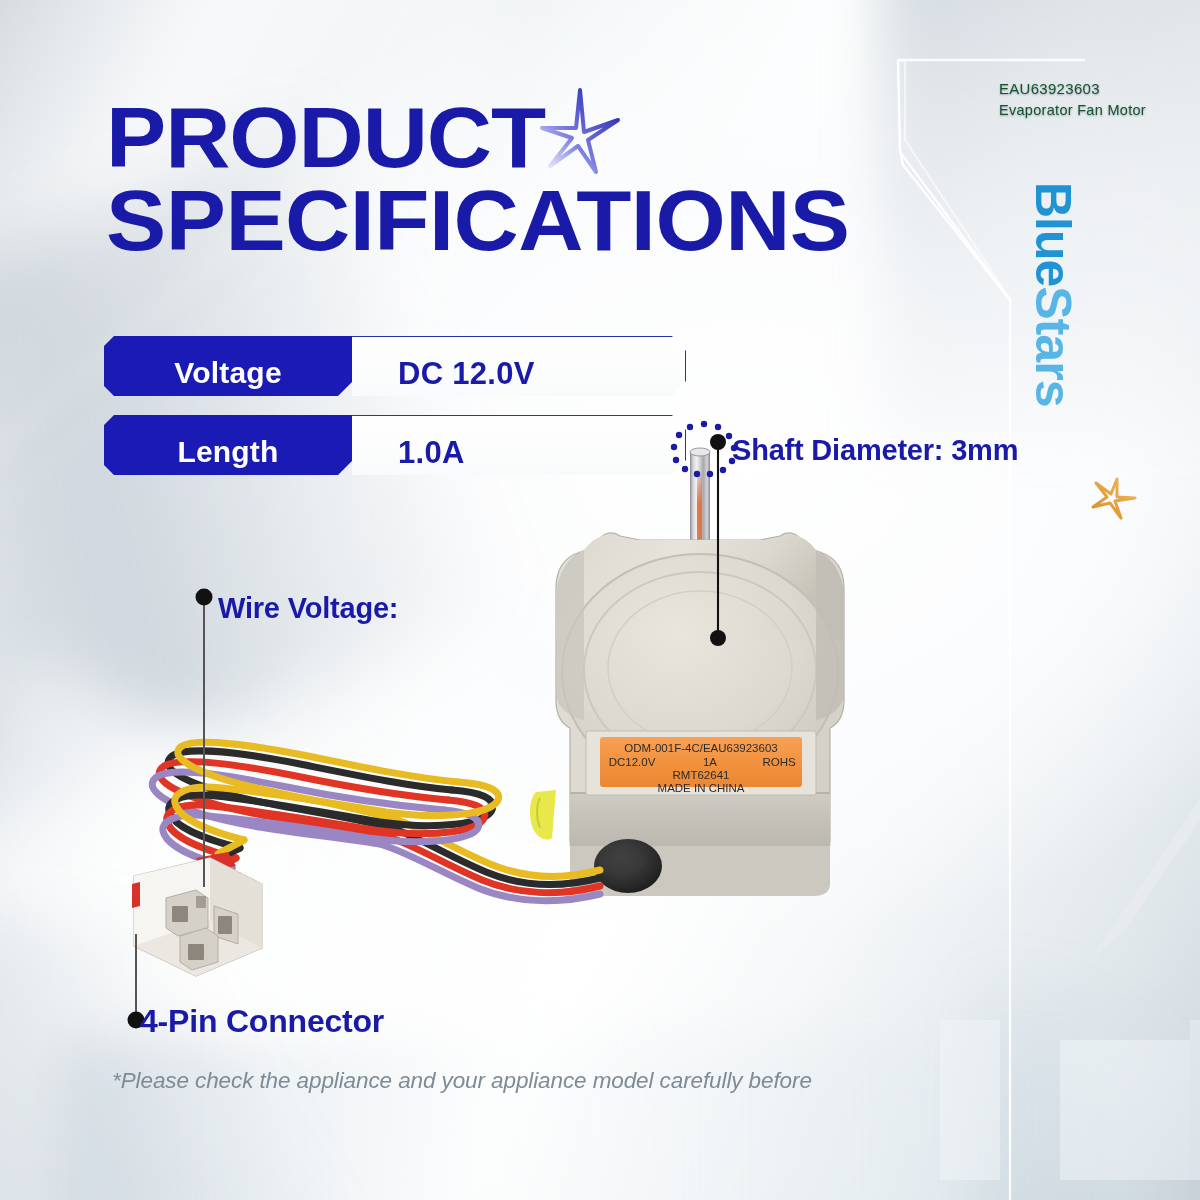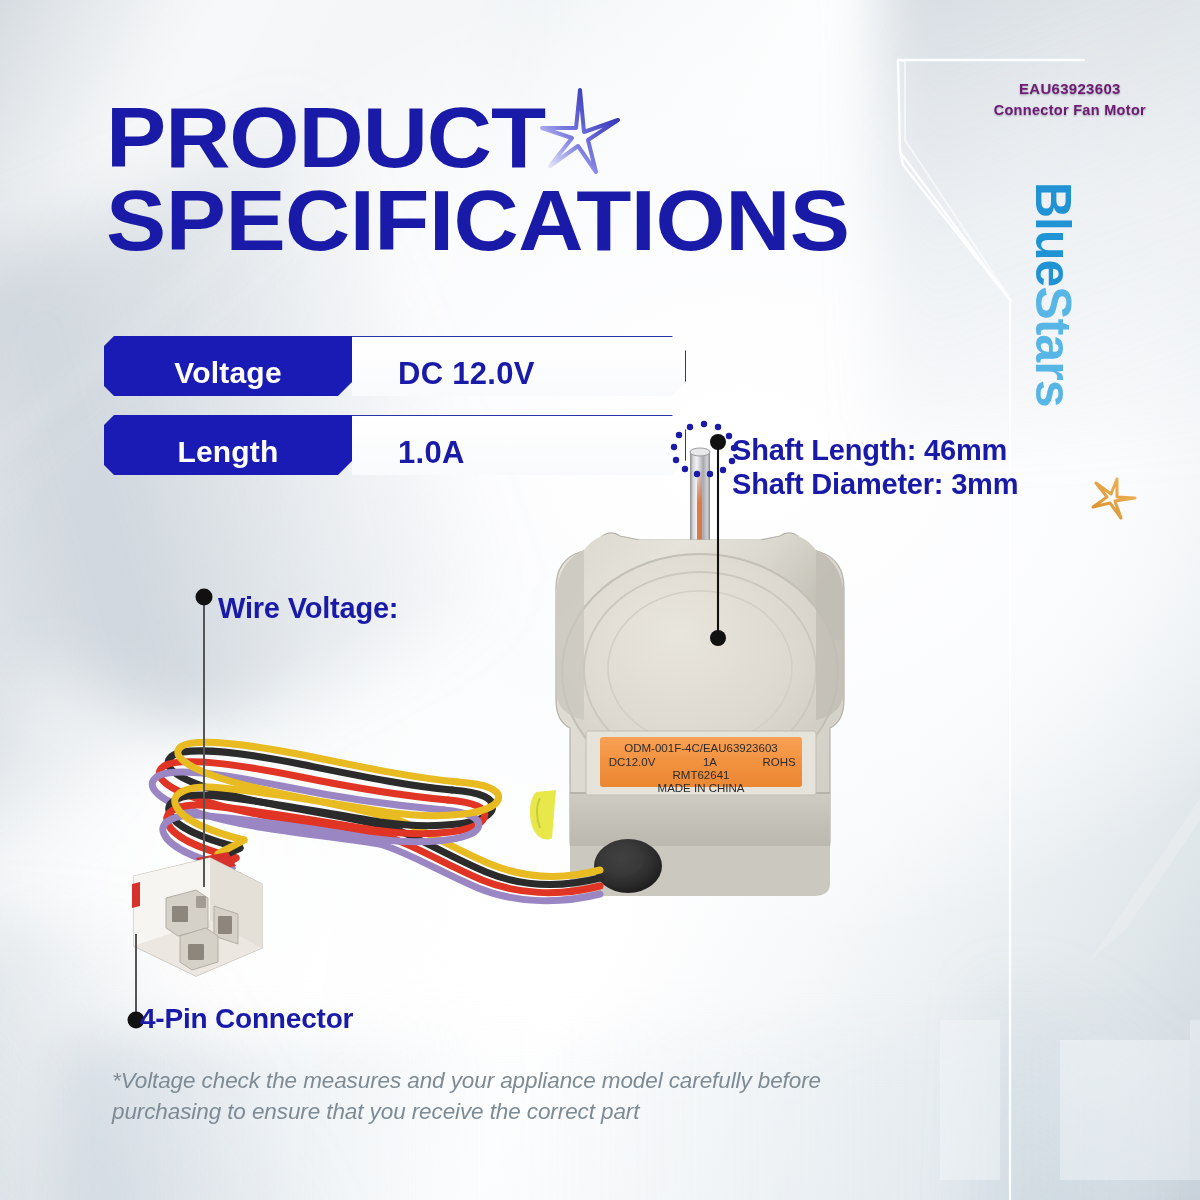--- a/index.html
+++ b/index.html
@@ -49,22 +49,22 @@
   
   .band{ position:absolute; background:rgba(255,255,255,.55); filter:blur(10px); transform-origin:0 0; }
   .b1{ left:-40px; top:480px; width:460px; height:3px; transform:rotate(-41deg); }
   .b2{ left:-40px; top:540px; width:520px; height:2px; transform:rotate(-41deg); opacity:.6;}
 
   
   .wm{ position:absolute; pointer-events:none; opacity:.55; }
 
   
   .hdr-code{
-    position:absolute; right:54px; top:78px; text-align:center;
-    color:#701a75; font-weight:bold; font-size:15px; letter-spacing:.3px;
+    position:absolute; right:54px; top:78px; text-align:left;
+    color:#14532d; font-weight:normal; font-size:15px; letter-spacing:.3px;
     text-shadow:0 1px 2px rgba(90,105,118,.55);
     line-height:1.45;
   }
   .hdr-code .sub{ font-size:14.5px; }
 
   .deco-line{ position:absolute; left:0; top:0; pointer-events:none; }
 
   
   .title{
     position:absolute; left:106px; top:96px; width:800px;
@@ -105,21 +105,21 @@
   }
 
   
   .callout{
     position:absolute; color:#1a1aa8; font-weight:bold;
     font-size:29px; line-height:1.16; letter-spacing:-.2px;
     white-space:nowrap;
   }
   .co-shaft{ left:732px; top:434px; }
   .co-wire { left:218px; top:592px; }
-  .co-conn { left:140px; top:1003px; font-size:28px; }
+  .co-conn { left:140px; top:1003px; font-size:32px; }
 
   .leader{ position:absolute; pointer-events:none; }
 
   
   .footnote{
     position:absolute; left:112px; top:1066px; width:760px;
     color:#7e8b95; font-style:italic; font-size:22.5px; line-height:1.36;
     letter-spacing:-.1px;
   }
 
@@ -164,21 +164,21 @@
     <path d="M120 420 L250 420 L250 560 L120 560 Z"></path>
     <path d="M0 400 L60 400 L60 560 L0 560 Z"></path>
   </g>
   <g fill="#edf3f6" opacity=".9">
     <path d="M250 400 L360 400 L360 560 L250 560 Z"></path>
   </g>
 </svg>
 
 <div class="hdr-code">
   <div>EAU63923603</div>
-  <div class="sub">Connector Fan Motor</div>
+  <div class="sub">Evaporator Fan Motor</div>
 </div>
 
 <svg class="deco-line" width="1200" height="700" viewBox="0 0 1200 700">
   <path d="M 1085 60 L 900 60 L 900 60 L 898 60 L 900 150 L 900 150 L 903 165 L 1010 300" fill="none" stroke="#ffffff" stroke-width="2.4" opacity=".92" stroke-linejoin="round"></path>
   <path d="M 900 60 L 905 62 L 905 140 L 1012 302" fill="none" stroke="#ffffff" stroke-width="2" opacity=".55"></path>
 </svg>
 <svg class="deco-line" width="1200" height="1200" viewBox="0 0 1200 1200" style="top:0;">
   <path d="M 900 152 L 1010 300 L 1010 1200" fill="none" stroke="#ffffff" stroke-width="2.3" opacity=".9" stroke-linejoin="round"></path>
 </svg>
 
@@ -438,33 +438,31 @@
   <line x1="34" y1="22" x2="34" y2="312" stroke="#555555" stroke-width="2"></line>
   <circle cx="34" cy="22" r="8.5" fill="#111111"></circle>
 </svg>
 
 <svg class="leader" width="80" height="120" style="left:100px; top:930px;" viewBox="0 0 80 120">
   <line x1="36" y1="4" x2="36" y2="90" stroke="#555555" stroke-width="2"></line>
   <circle cx="36" cy="90" r="8.5" fill="#111111"></circle>
 </svg>
 
 <div class="callout co-shaft">
-  <div>Shaft Length: 46mm</div>
   <div>Shaft Diameter: 3mm</div>
 </div>
 
 <div class="callout co-wire">
   <div>Wire Voltage:</div>
 </div>
 
 <div class="callout co-conn">4-Pin Connector</div>
 
 <div class="footnote">
-  <div>*Voltage check the measures and your appliance model carefully before</div>
-  <div>purchasing to ensure that you receive the correct part</div>
+  <div>*Please check the appliance and your appliance model carefully before</div>
 </div>
 
 <div class="logo">
   <div class="logo-text">
     <span class="logo-blue">Blue</span><span class="logo-stars">Stars</span>
   </div>
 </div>
 <svg style="position:absolute; left:1086px; top:470px;" width="56" height="56" viewBox="0 0 56 56">
   <defs>
     <linearGradient id="goldg" x1="0" y1="0" x2="1" y2="1">

